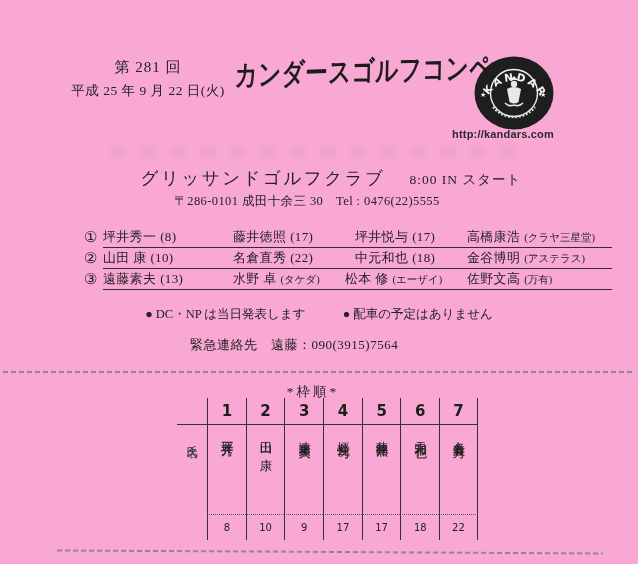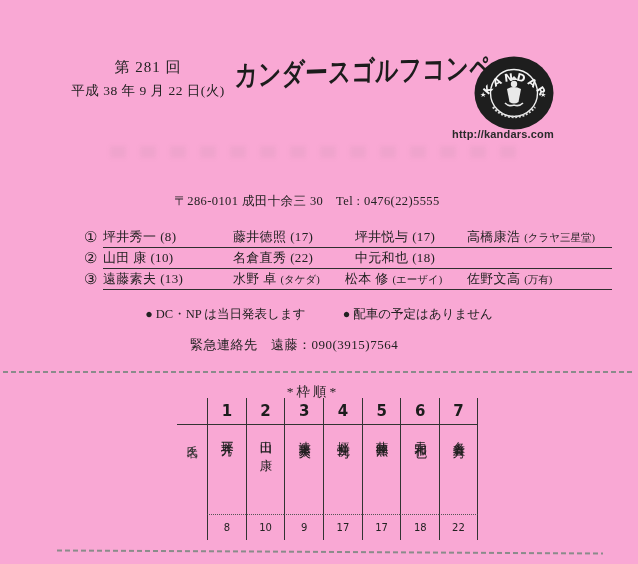--- a/index.html
+++ b/index.html
@@ -81,21 +81,21 @@
     font-family:"DejaVu Sans","Liberation Sans",sans-serif; font-size:10px; color:#222; }
 </style>
 </head>
 <body>
 
 <div class="page">
   <div class="bleed"></div>
 
   <div class="round-block">
     <div class="round-no">第 281 回</div>
-    <div class="round-date">平成 38 年 9 月 22 日(火)</div>
+    <div class="round-date">平成 25 年 9 月 22 日(火)</div>
   </div>
 
   <div class="title">カンダースゴルフコンペ</div>
 
   <svg class="logo" viewBox="0 0 82 75">
     <ellipse cx="41" cy="37" rx="39.5" ry="36.5" fill="#1e1e1e"></ellipse>
     <circle cx="41" cy="37" r="23.5" fill="none" stroke="#f2f2f2" stroke-width="1.4"></circle>
     <path id="arcTop" d="M 13,45 A 29.5,29.5 0 0 1 69,45" fill="none"></path>
     <text font-family="DejaVu Sans, sans-serif" font-size="10.5" font-weight="bold" fill="#f5f5f5" letter-spacing="2.5">
       <textPath href="#arcTop" startOffset="6">KANDARS</textPath>
@@ -106,38 +106,43 @@
       <path d="M37,24 l4,-4 l4,4 z" fill="#e9e9e9"></path>
       <circle cx="41" cy="28" r="3.2" fill="#e9e9e9"></circle>
       <path d="M34,33 q7,-4 14,0 l-2.5,13 q-4.5,3 -9,0 z" fill="#e9e9e9"></path>
       <path d="M32,47 q4,4 9,2 M50,47 q-4,4 -9,2" stroke="#e9e9e9" stroke-width="1.6" fill="none"></path>
     </g>
     <path d="M 20,51 A 27,27 0 0 0 62,51" stroke="#d8d8d8" stroke-width="2.4" stroke-dasharray="2 1.6" fill="none"></path>
   </svg>
 
   <div class="site-url">http://kandars.com</div>
 
+  <div class="venue-line1">
+    <span class="club-name">グリッサンドゴルフクラブ</span>
+    <span class="start-time">8:00 IN スタート</span>
+  </div>
   <div class="venue-line2">〒286-0101 成田十余三 30　Tel : 0476(22)5555</div>
 
   <div class="groups">
     <div class="grow">
       <span class="gno">①</span>
       <div class="gline">
         <span class="gcell gc1"><span>坪井秀一</span><span class="pnote">(8)</span></span>
         <span class="gcell gc2"><span>藤井徳照</span><span class="pnote">(17)</span></span>
         <span class="gcell gc3"><span>坪井悦与</span><span class="pnote">(17)</span></span>
         <span class="gcell gc4"><span>高橋康浩</span><span class="pnote kana">(クラヤ三星堂)</span></span>
       </div>
     </div>
     <div class="grow">
       <span class="gno">②</span>
       <div class="gline">
         <span class="gcell gc1"><span>山田 康</span><span class="pnote">(10)</span></span>
         <span class="gcell gc2"><span>名倉直秀</span><span class="pnote">(22)</span></span>
         <span class="gcell gc3"><span>中元和也</span><span class="pnote">(18)</span></span>
+        <span class="gcell gc4"><span>金谷博明</span><span class="pnote kana">(アステラス)</span></span>
       </div>
     </div>
     <div class="grow">
       <span class="gno">③</span>
       <div class="gline">
         <span class="gcell gc1"><span>遠藤素夫</span><span class="pnote">(13)</span></span>
         <span class="gcell gc3"><span>水野 卓</span><span class="pnote kana">(タケダ)</span></span>
         <span class="gcell gc2"><span>松本 修</span><span class="pnote kana">(エーザイ)</span></span>
         <span class="gcell gc4"><span>佐野文高</span><span class="pnote kana">(万有)</span></span>
       </div>

